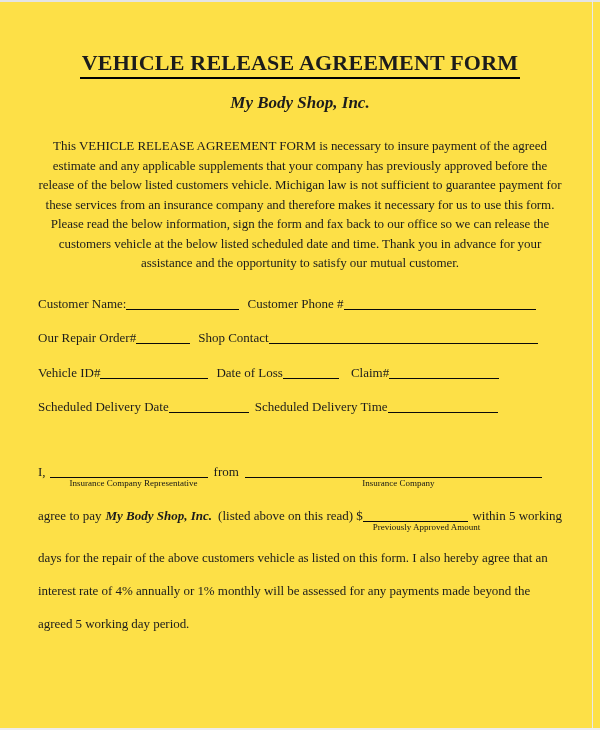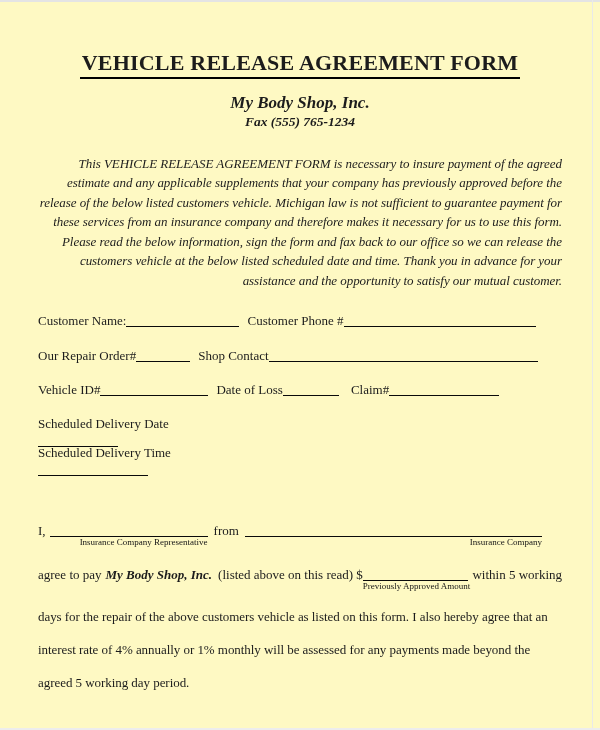--- a/index.html
+++ b/index.html
@@ -1,19 +1,19 @@
 <!DOCTYPE html>
 <html><head>
 <meta charset="utf-8">
 <style>
   html,body { margin:0; padding:0; background:#fff; }
   .page {
     position:relative;
     width:600px; height:730px;
-    background:#fef9c3;
+    background:#fde047;
     overflow:hidden;
     font-family:"Liberation Serif","DejaVu Serif",serif;
     color:#1c1c1c;
     box-sizing:border-box;
   }
   .edge-top   { position:absolute; left:0; top:0; width:600px; height:2px; background:#e4e4e4; }
   .edge-right { position:absolute; left:592px; top:0; width:1px; height:730px; background:#e9e9e9; }
   .edge-bottom{ position:absolute; left:0; top:728px; width:600px; height:2px; background:#ededed; }
 
   .content { position:absolute; left:38px; top:0; width:524px; }
@@ -25,44 +25,44 @@
     font-size:22px; font-weight:bold; letter-spacing:0.2px;
     border-bottom:2.5px solid #000; padding:0 2px 1px 2px;
   }
 
   
   .company { text-align:center; margin-top:13px; font-weight:bold; font-style:italic; }
   .company-name { font-size:17px; line-height:21px; }
   .company-line { font-size:13.5px; line-height:17.5px; }
 
   
-  .intro { margin-top:23px; font-size:13px; line-height:19.5px; letter-spacing:-0.05px; text-align:right;font-style:italic; }
+  .intro { margin-top:23px; font-size:13px; line-height:19.5px; letter-spacing:-0.05px; text-align:center; }
 
   
   .fields { margin-top:22px; }
   .frow { display:flex; align-items:baseline; font-size:13px; margin-bottom:17.5px; white-space:nowrap; }
-  .frow:last-child { margin-bottom:12px;flex-direction:column; }
+  .frow:last-child { margin-bottom:12px; }
   .lbl { flex:0 0 auto; }
   .blank {
     display:inline-block; position:relative; top:2px;
     height:12px; border-bottom:1.3px solid #0a0a0a;
   }
   .blank.thick { border-bottom-width:1.6px; }
   .gap4 { width:4px; flex:0 0 auto; } .gap6 { width:6px; flex:0 0 auto; }
   .gap8 { width:8px; flex:0 0 auto; } .gap12 { width:12px; flex:0 0 auto; }
   .w108 { width:108px; } .w113 { width:113px; } .w56 { width:56px; } .w110 { width:110px; }
   .w54 { width:54px; } .w80 { width:80px; } .w145 { width:145px; flex:0 1 145px; min-width:95px; }
   .w158 { width:158px; }
   .grow { flex:1 1 auto; }
   .mr26 { margin-right:26px; } .mr24 { margin-right:24px; } .mr20 { margin-right:20px; }
 
   
   .blank .caption {
-    position:absolute; top:13px; left:0; right:0;
-    text-align:right; font-size:9px; line-height:10px;
+    position:absolute; top:13px; left:10px; right:0;
+    text-align:center; font-size:9px; line-height:10px;
     color:#151515; letter-spacing:0; white-space:nowrap; overflow:visible;
   }
 
   
   .sig-row { display:flex; align-items:baseline; font-size:13px; margin-top:48px; white-space:nowrap; }
   .agree-row { display:flex; align-items:baseline; font-size:13px; margin-top:27px; white-space:nowrap; }
   .bold-ital { font-weight:bold; font-style:italic; }
   .terms { margin-top:17px; font-size:13px; line-height:33px; letter-spacing:-0.05px; }
 </style>
 </head>
@@ -74,21 +74,20 @@
   <div class="edge-bottom"></div>
 
   <div class="content">
 
     <div class="title-wrap">
       <span class="doc-title">VEHICLE RELEASE AGREEMENT FORM</span>
     </div>
 
     <div class="company">
       <div class="company-name">My Body Shop, Inc.</div>
-      <div class="company-line">Fax (555) 765-1234</div>
     </div>
 
     <div class="intro">This VEHICLE RELEASE AGREEMENT FORM is necessary to insure payment of the agreed estimate and any applicable supplements that your company has previously approved before the release of the below listed customers vehicle.  Michigan law is not sufficient to guarantee payment for these services from an insurance company and therefore makes it necessary for us to use this form. Please read the below information, sign the form and fax back to our office so we can release the customers vehicle at the below listed scheduled date and time. Thank you in advance for your assistance and the opportunity to satisfy our mutual customer.</div>
 
     <div class="fields">
 
       <div class="frow">
         <span class="lbl">Customer Name:</span>
         <span class="blank w113"></span>
         <span class="gap8"></span>

